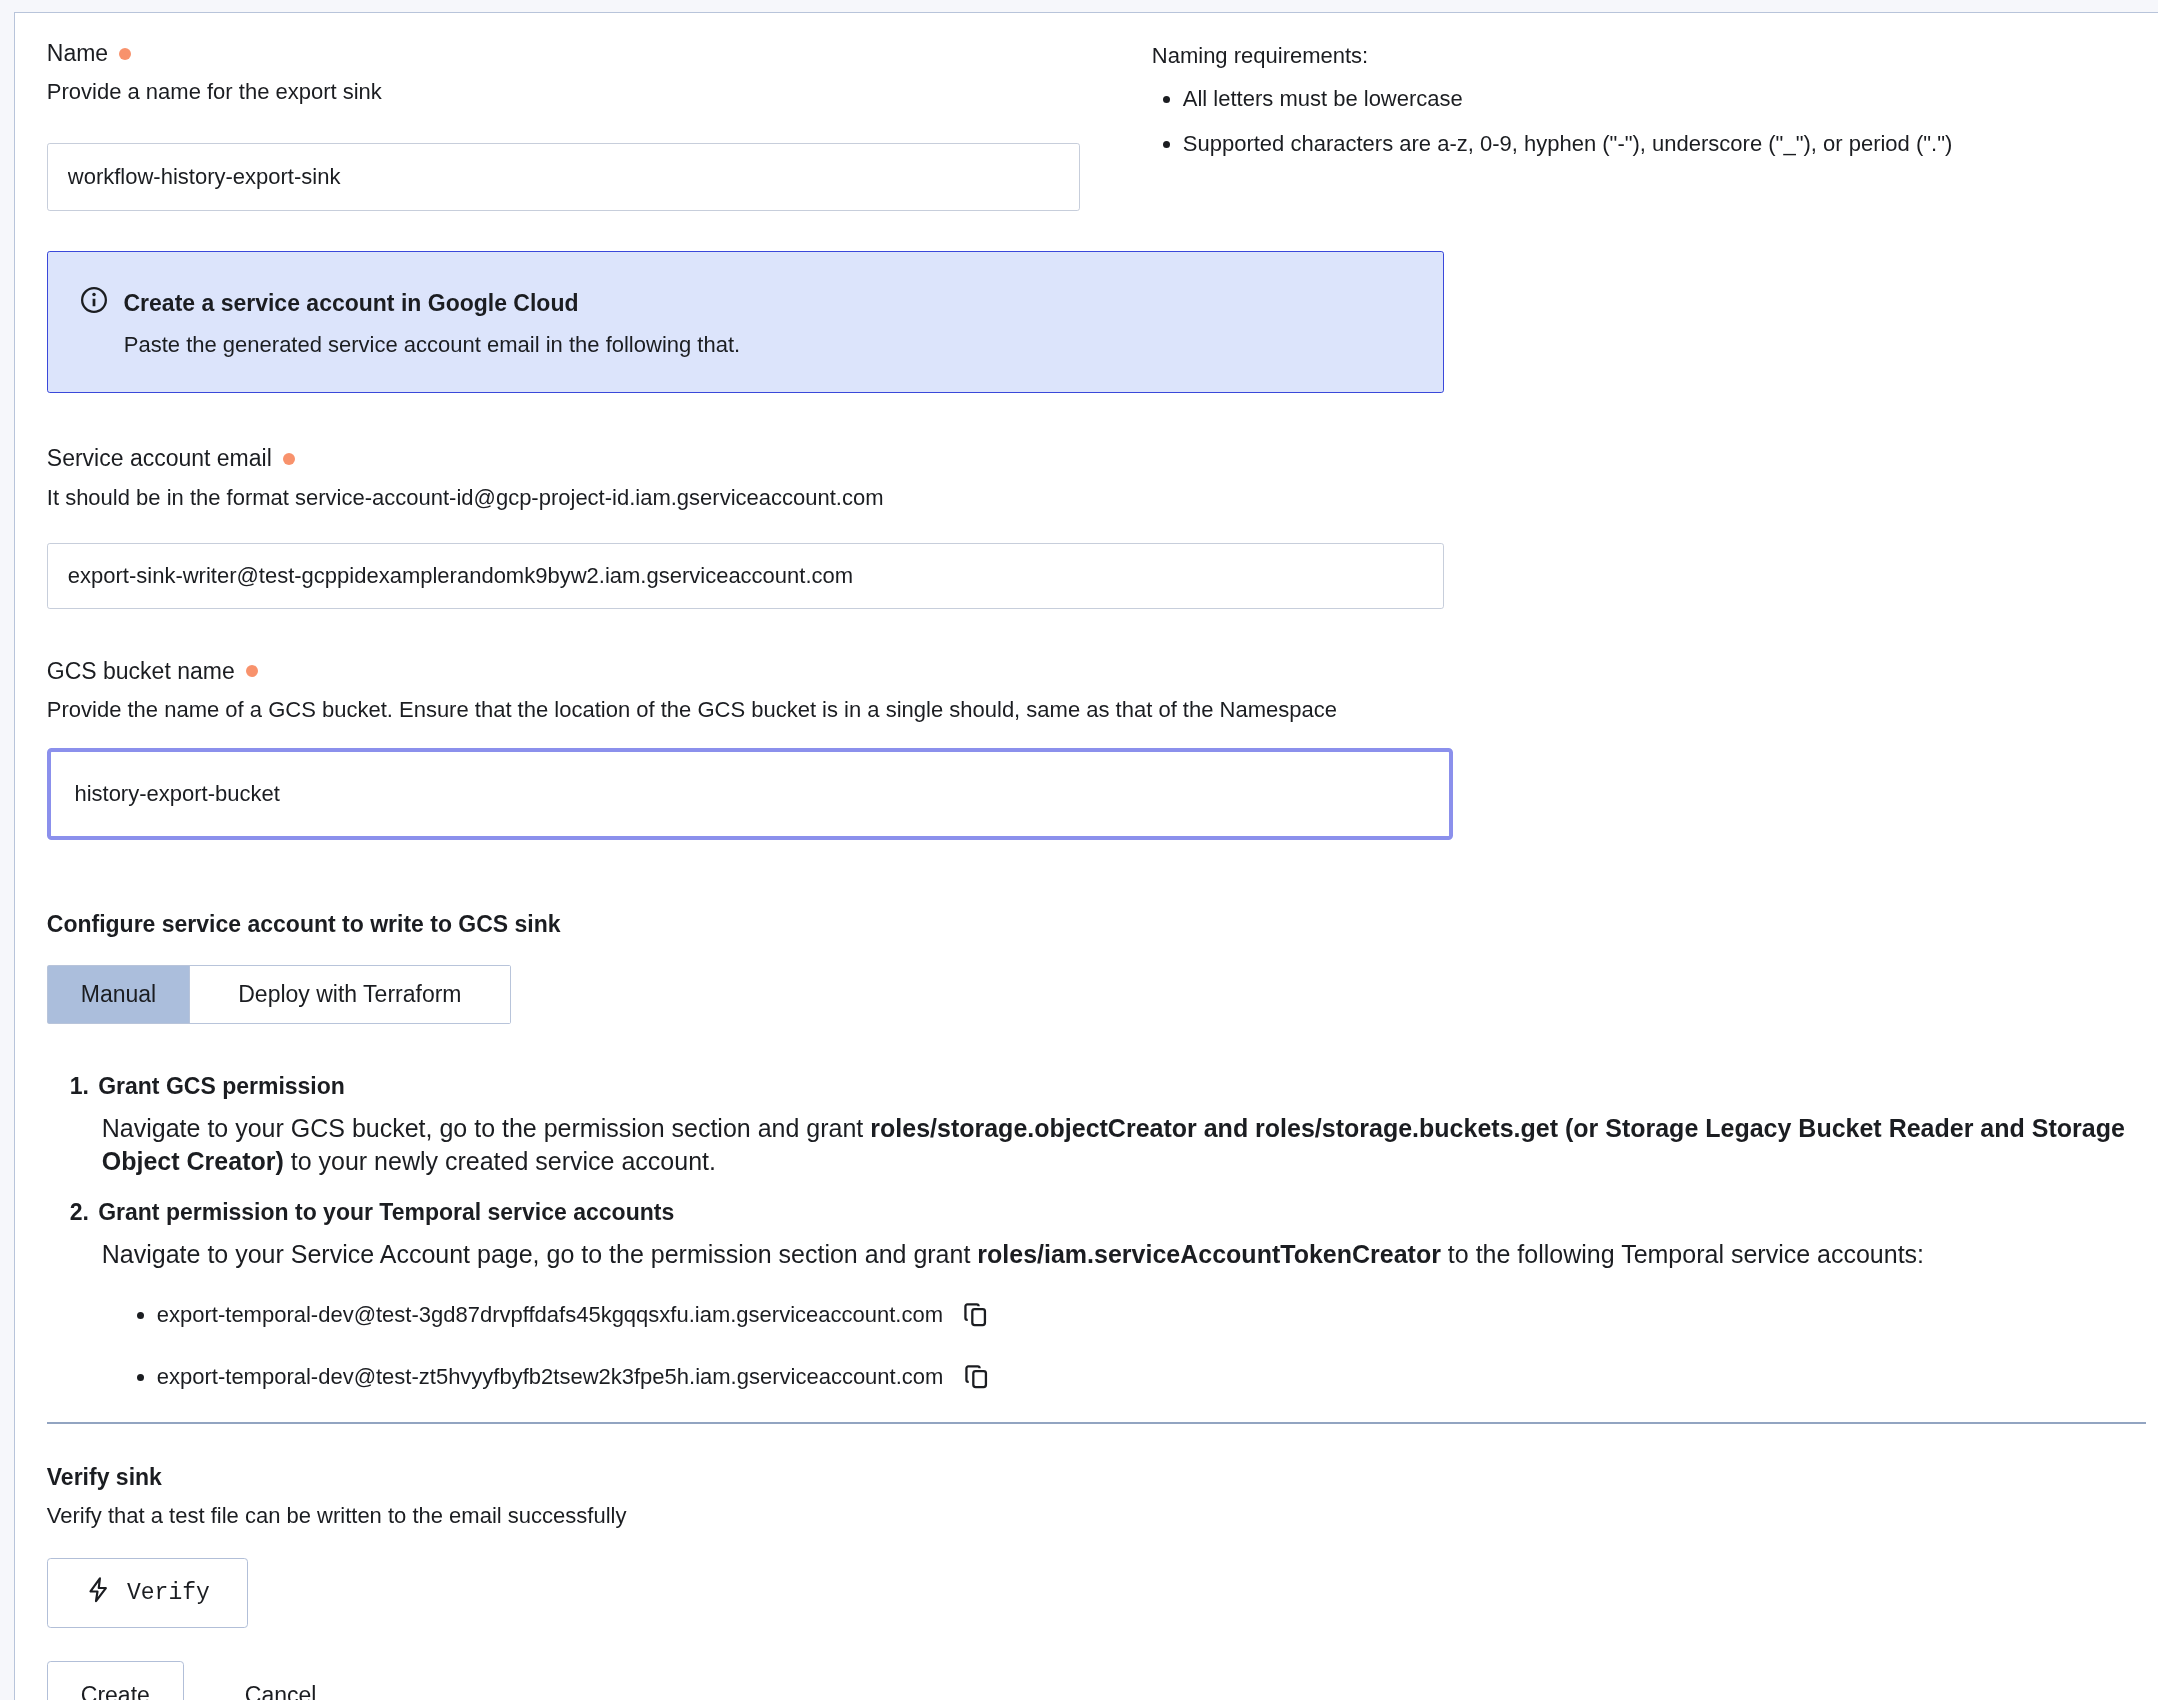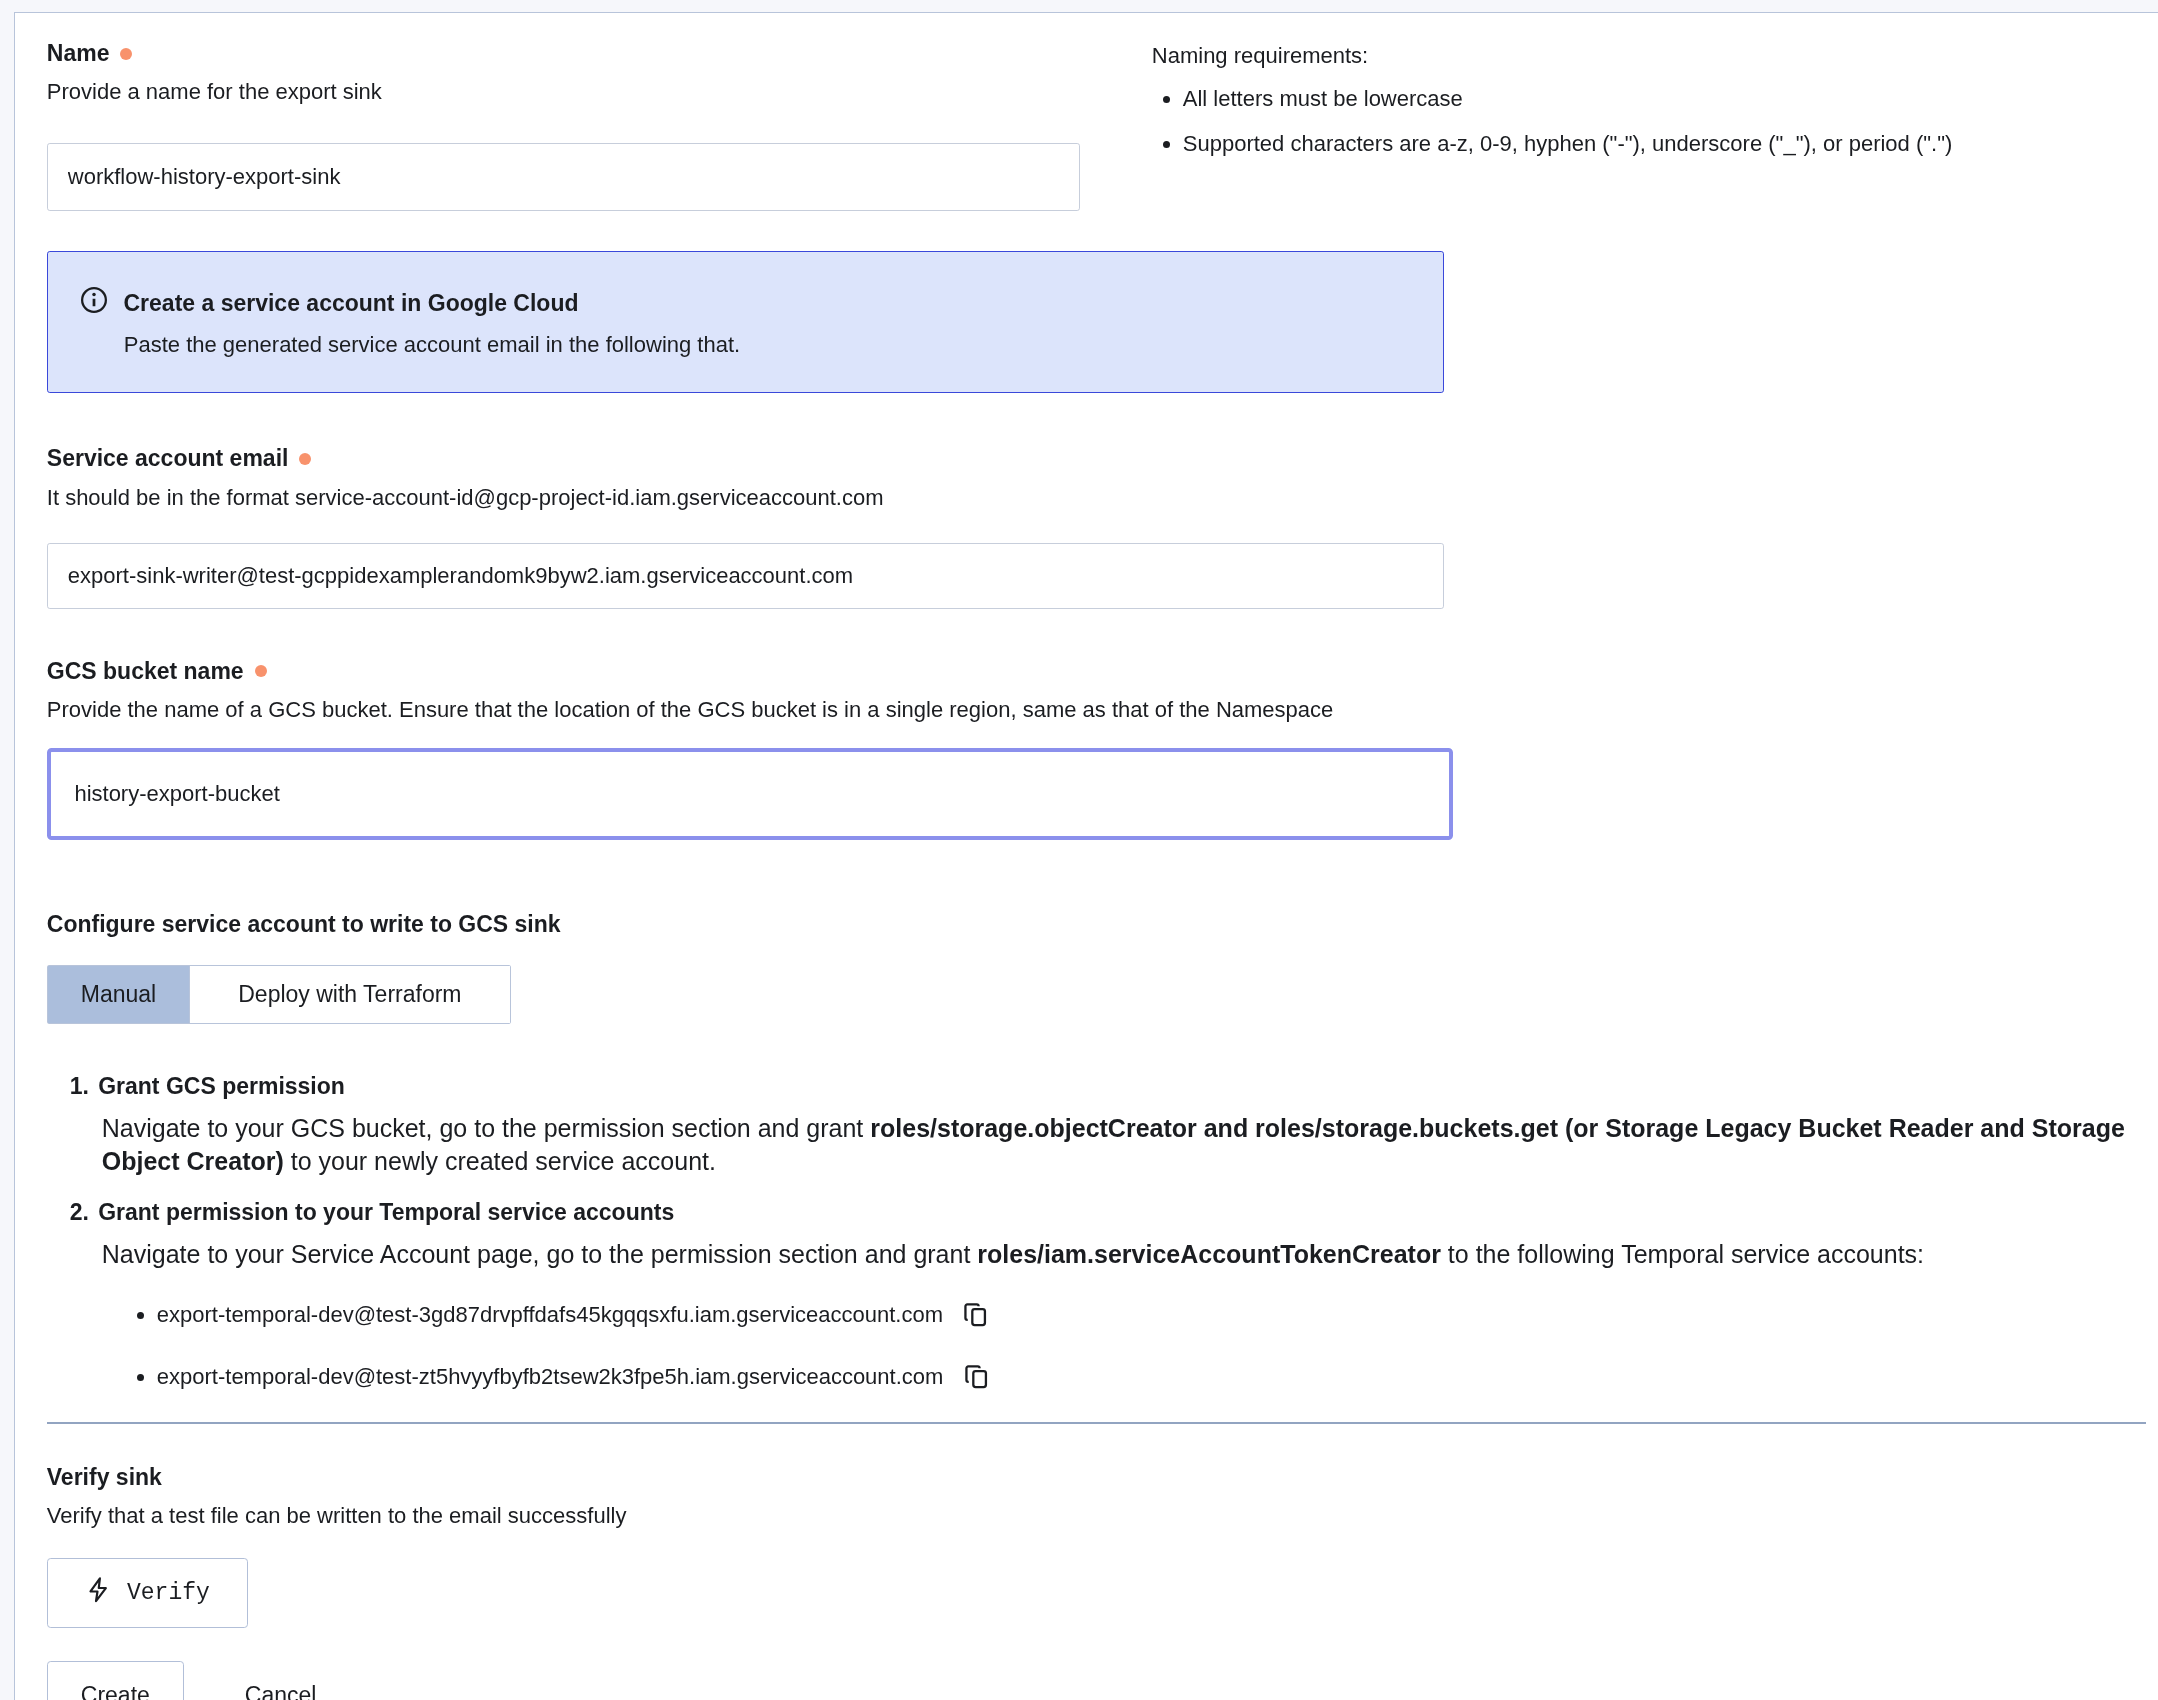--- a/index.html
+++ b/index.html
@@ -12,21 +12,21 @@
   }
   .panel {
     position:absolute; left:13.8px; top:12px; right:0; bottom:0;
     background:#ffffff;
     border-top:1.8px solid #b8c4da;
     border-left:1.8px solid #b8c4da;
     padding:26px 0 0 32px;
     overflow:hidden;
   }
   .label-row { display:flex; align-items:center; gap:11px; margin-bottom:9.2px; }
-  .field-label { font-size:23px; font-weight:700; line-height:29px; }
+  .field-label { font-size:23px; font-weight:400; line-height:29px; }
   .req-dot { width:12px; height:12px; border-radius:50%; background:#f8926c; display:inline-block; }
   .help { font-size:22px; line-height:29px; color:#1b1d21; }
 
   .top-row { display:flex; align-items:flex-start; }
   .top-left { width:1033px; flex:none; }
   .top-right { margin-left:72px; padding-top:1.8px; }
   .top-right .nr-title { line-height:29px; margin-bottom:14.7px; }
   .top-right ul { list-style:disc; padding-left:31px; }
   .top-right li { line-height:29px; margin-bottom:15.6px; }
 
@@ -148,21 +148,21 @@
     </div>
     <div class="help">It should be in the format service-account-id@gcp-project-id.iam.gserviceaccount.com</div>
     <input class="text-input wide" type="text" value="export-sink-writer@test-gcppidexamplerandomk9byw2.iam.gserviceaccount.com" style="">
   </div>
 
   <div class="section gcs">
     <div class="label-row">
       <span class="field-label">GCS bucket name</span>
       <span class="req-dot"></span>
     </div>
-    <div class="help">Provide the name of a GCS bucket. Ensure that the location of the GCS bucket is in a single region, same as that of the Namespace</div>
+    <div class="help">Provide the name of a GCS bucket. Ensure that the location of the GCS bucket is in a single should, same as that of the Namespace</div>
     <div class="focus-wrap">
       <input type="text" value="history-export-bucket" style="">
     </div>
   </div>
 
   <div class="configure-title">Configure service account to write to GCS sink</div>
 
   <div class="tabs">
     <div class="tab selected">Manual</div>
     <div class="tab">Deploy with Terraform</div>

